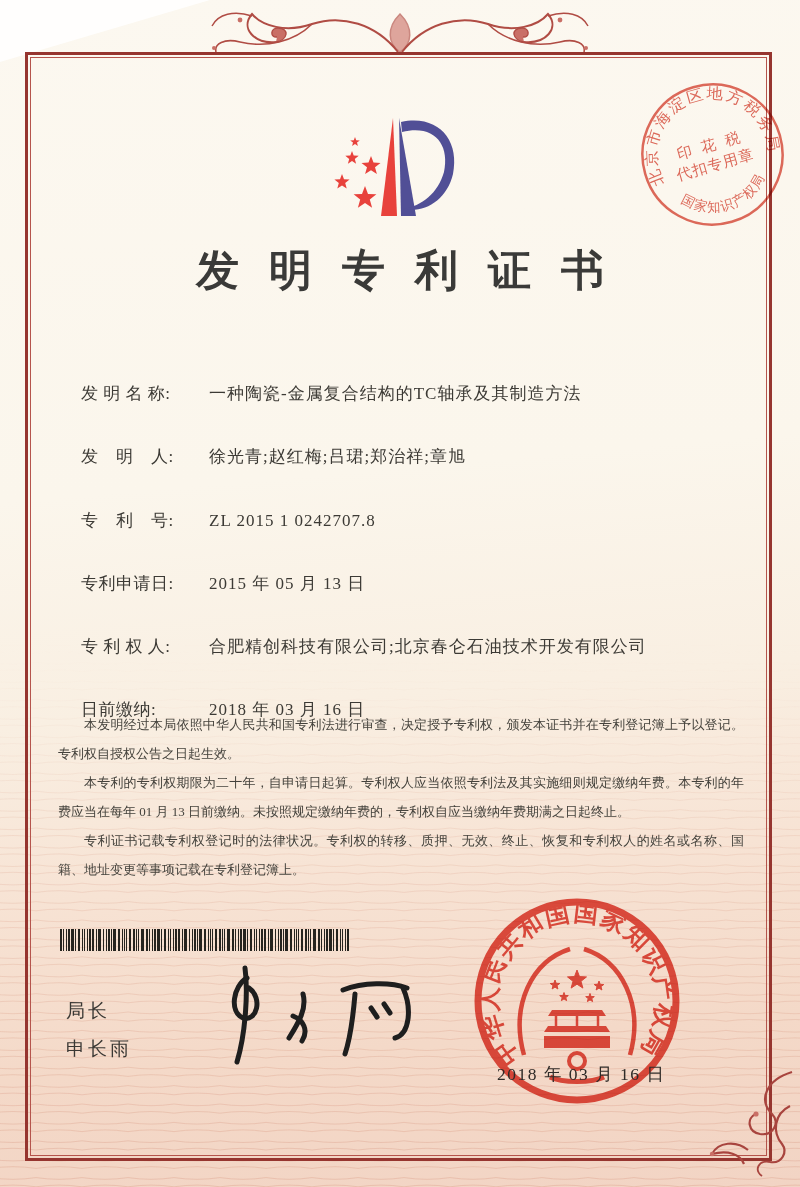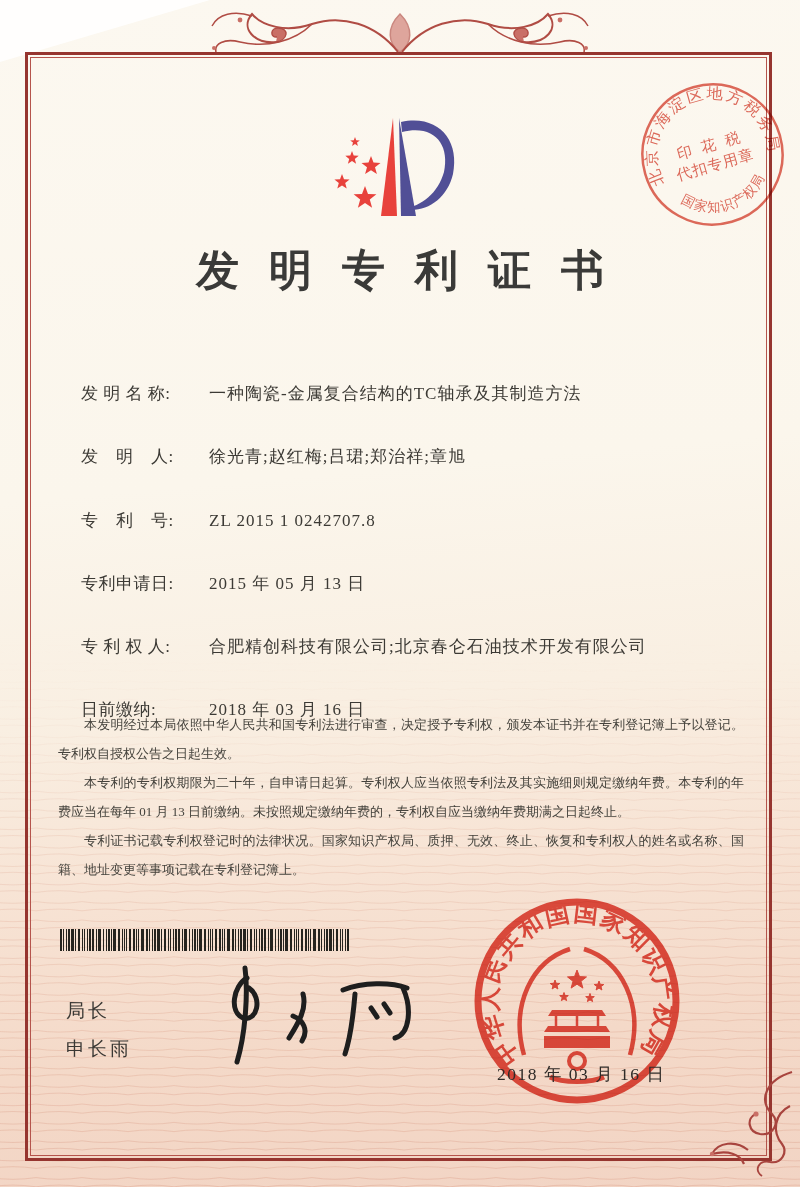--- a/index.html
+++ b/index.html
@@ -164,21 +164,21 @@
   <div class="field" style="top:615px">
     <span class="lbl">专 利 权 人:</span><span class="val">合肥精创科技有限公司;北京春仑石油技术开发有限公司</span>
   </div>
   <div class="field" style="top:678px">
     <span class="lbl">日前缴纳:</span><span class="val">2018 年 03 月 16 日</span>
   </div>
 
   <div class="body-text">
     <p>本发明经过本局依照中华人民共和国专利法进行审查，决定授予专利权，颁发本证书并在专利登记簿上予以登记。专利权自授权公告之日起生效。</p>
     <p>本专利的专利权期限为二十年，自申请日起算。专利权人应当依照专利法及其实施细则规定缴纳年费。本专利的年费应当在每年 01 月 13 日前缴纳。未按照规定缴纳年费的，专利权自应当缴纳年费期满之日起终止。</p>
-    <p>专利证书记载专利权登记时的法律状况。国家知识产权局、质押、无效、终止、恢复和专利权人的姓名或名称、国籍、地址变更等事项记载在专利登记簿上。</p>
+    <p>专利证书记载专利权登记时的法律状况。专利权的转移、质押、无效、终止、恢复和专利权人的姓名或名称、国籍、地址变更等事项记载在专利登记簿上。</p>
   </div>
 
   <div class="barcode"><i style="width:2px"></i><u style="width:1px"></u><i style="width:1px"></i><u style="width:2px"></u><i style="width:1px"></i><u style="width:1px"></u><i style="width:2px"></i><u style="width:1px"></u><i style="width:3px"></i><u style="width:1px"></u><i style="width:1px"></i><u style="width:2px"></u><i style="width:2px"></i><u style="width:2px"></u><i style="width:1px"></i><u style="width:1px"></u><i style="width:1px"></i><u style="width:2px"></u><i style="width:1px"></i><u style="width:1px"></u><i style="width:2px"></i><u style="width:1px"></u><i style="width:2px"></i><u style="width:2px"></u><i style="width:1px"></i><u style="width:1px"></u><i style="width:3px"></i><u style="width:2px"></u><i style="width:1px"></i><u style="width:2px"></u><i style="width:1px"></i><u style="width:1px"></u><i style="width:2px"></i><u style="width:1px"></u><i style="width:1px"></i><u style="width:1px"></u><i style="width:3px"></i><u style="width:2px"></u><i style="width:2px"></i><u style="width:2px"></u><i style="width:1px"></i><u style="width:1px"></u><i style="width:1px"></i><u style="width:1px"></u><i style="width:1px"></i><u style="width:2px"></u><i style="width:2px"></i><u style="width:2px"></u><i style="width:2px"></i><u style="width:1px"></u><i style="width:1px"></i><u style="width:1px"></u><i style="width:1px"></i><u style="width:2px"></u><i style="width:3px"></i><u style="width:2px"></u><i style="width:2px"></i><u style="width:1px"></u><i style="width:1px"></i><u style="width:2px"></u><i style="width:1px"></i><u style="width:1px"></u><i style="width:2px"></i><u style="width:1px"></u><i style="width:3px"></i><u style="width:1px"></u><i style="width:1px"></i><u style="width:2px"></u><i style="width:2px"></i><u style="width:2px"></u><i style="width:1px"></i><u style="width:1px"></u><i style="width:1px"></i><u style="width:2px"></u><i style="width:1px"></i><u style="width:1px"></u><i style="width:2px"></i><u style="width:1px"></u><i style="width:2px"></i><u style="width:2px"></u><i style="width:1px"></i><u style="width:1px"></u><i style="width:3px"></i><u style="width:2px"></u><i style="width:1px"></i><u style="width:2px"></u><i style="width:1px"></i><u style="width:1px"></u><i style="width:2px"></i><u style="width:1px"></u><i style="width:1px"></i><u style="width:1px"></u><i style="width:3px"></i><u style="width:2px"></u><i style="width:2px"></i><u style="width:2px"></u><i style="width:1px"></i><u style="width:1px"></u><i style="width:1px"></i><u style="width:1px"></u><i style="width:1px"></i><u style="width:2px"></u><i style="width:2px"></i><u style="width:2px"></u><i style="width:2px"></i><u style="width:1px"></u><i style="width:1px"></i><u style="width:1px"></u><i style="width:1px"></i><u style="width:2px"></u><i style="width:3px"></i><u style="width:2px"></u><i style="width:2px"></i><u style="width:1px"></u><i style="width:1px"></i><u style="width:2px"></u><i style="width:1px"></i><u style="width:1px"></u><i style="width:2px"></i><u style="width:1px"></u><i style="width:3px"></i><u style="width:1px"></u><i style="width:1px"></i><u style="width:2px"></u><i style="width:2px"></i><u style="width:2px"></u><i style="width:1px"></i><u style="width:1px"></u><i style="width:1px"></i><u style="width:2px"></u><i style="width:1px"></i><u style="width:1px"></u><i style="width:2px"></i><u style="width:1px"></u><i style="width:2px"></i><u style="width:2px"></u><i style="width:1px"></i><u style="width:1px"></u><i style="width:3px"></i><u style="width:2px"></u><i style="width:1px"></i><u style="width:2px"></u><i style="width:1px"></i><u style="width:1px"></u><i style="width:2px"></i><u style="width:1px"></u><i style="width:1px"></i><u style="width:1px"></u><i style="width:3px"></i><u style="width:2px"></u><i style="width:2px"></i><u style="width:2px"></u><i style="width:1px"></i><u style="width:1px"></u><i style="width:1px"></i><u style="width:1px"></u><i style="width:1px"></i><u style="width:2px"></u><i style="width:2px"></i><u style="width:2px"></u><i style="width:2px"></i><u style="width:1px"></u><i style="width:1px"></i><u style="width:1px"></u><i style="width:1px"></i><u style="width:2px"></u><i style="width:3px"></i><u style="width:2px"></u><i style="width:2px"></i><u style="width:1px"></u><i style="width:1px"></i><u style="width:2px"></u><i style="width:1px"></i><u style="width:1px"></u><i style="width:2px"></i><u style="width:1px"></u><i style="width:3px"></i><u style="width:1px"></u><i style="width:1px"></i><u style="width:2px"></u><i style="width:2px"></i><u style="width:2px"></u><i style="width:1px"></i><u style="width:1px"></u><i style="width:1px"></i><u style="width:2px"></u><i style="width:1px"></i><u style="width:1px"></u><i style="width:2px"></i><u style="width:1px"></u></div>
 
   <div class="signer" style="top:998px">局长</div>
   <div class="signer" style="top:1036px">申长雨</div>
 
   <svg class="signature-svg" width="250" height="112" viewBox="0 0 250 112">
     <g fill="none" stroke="#1e1e1e" stroke-width="5" stroke-linecap="round">
       <path d="M62,18 C48,26 44,52 58,58 C72,62 78,38 64,28"></path>

